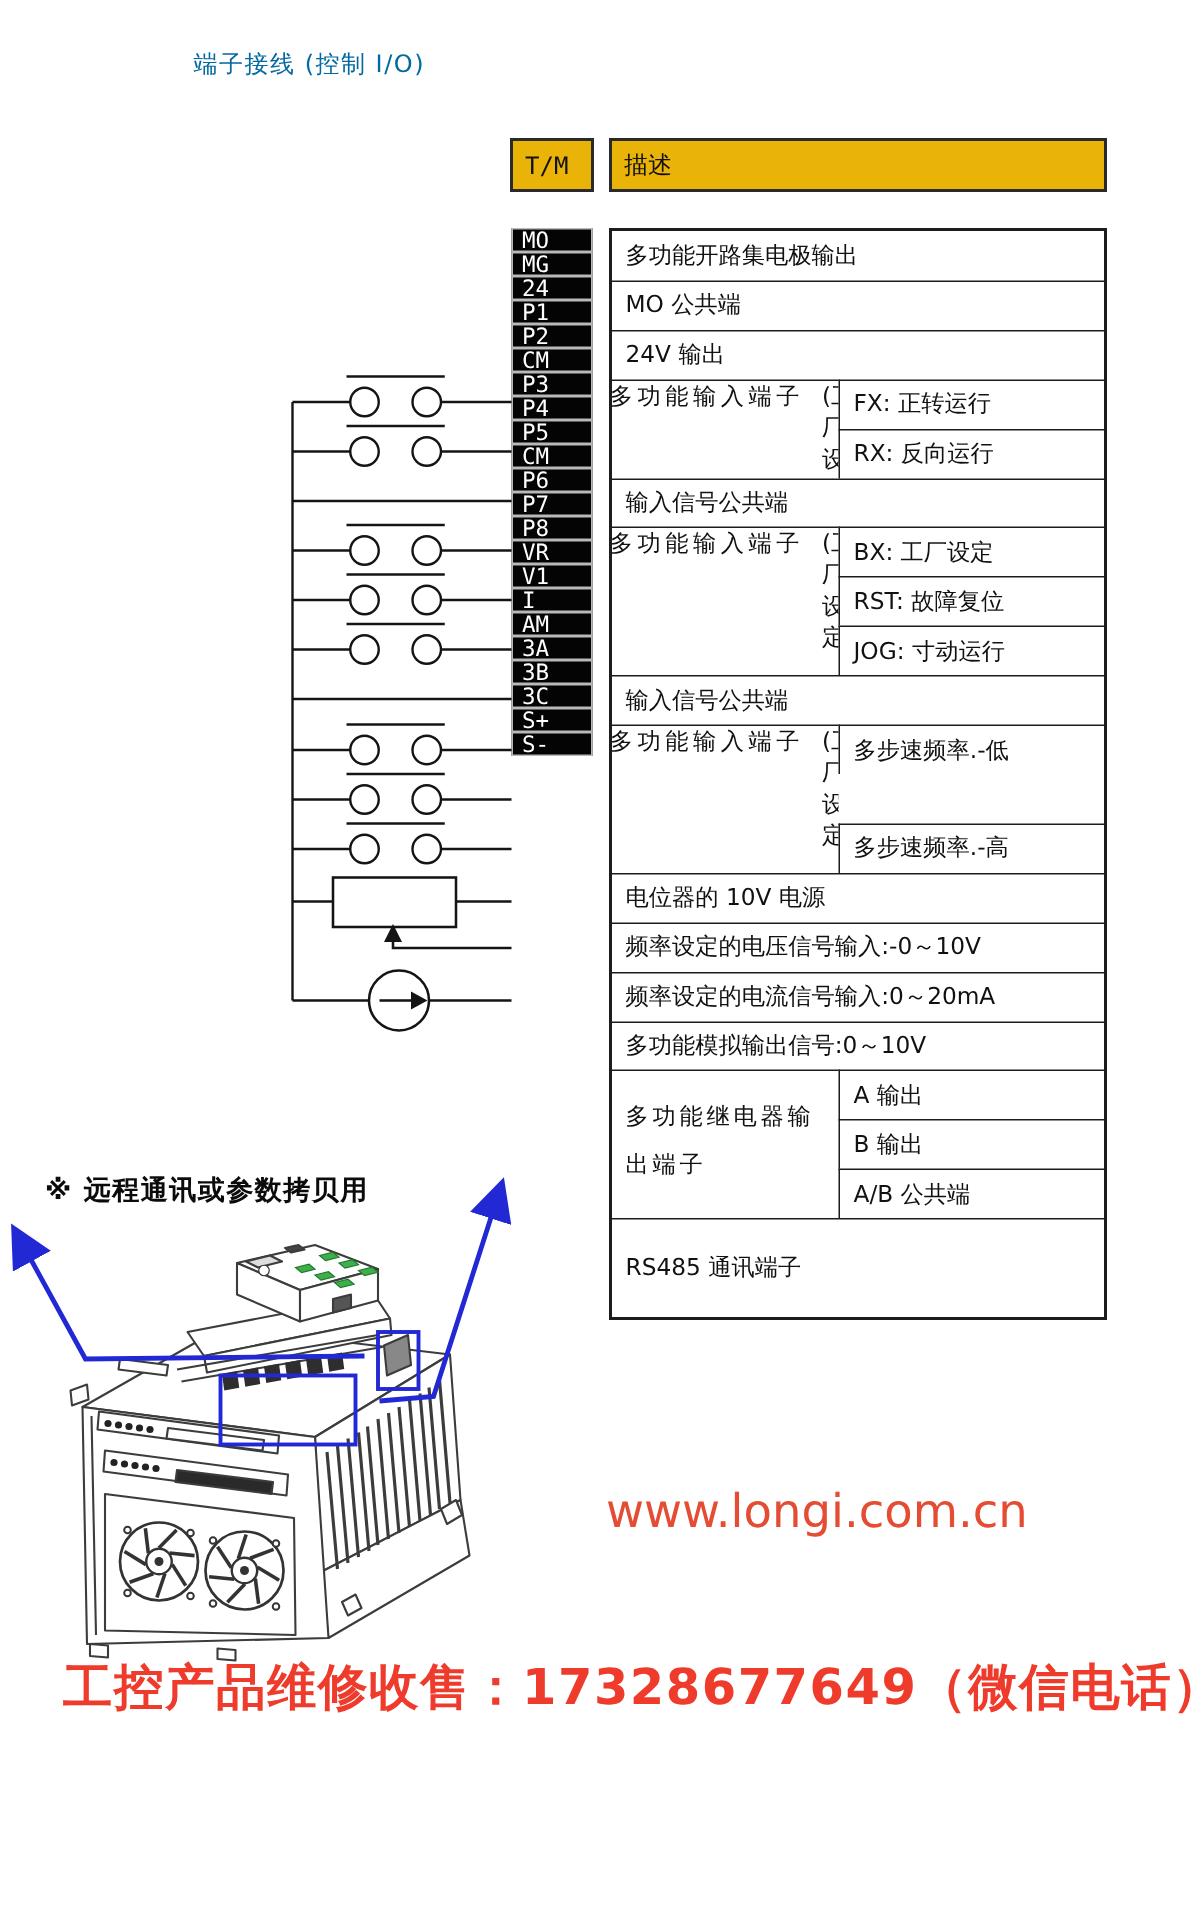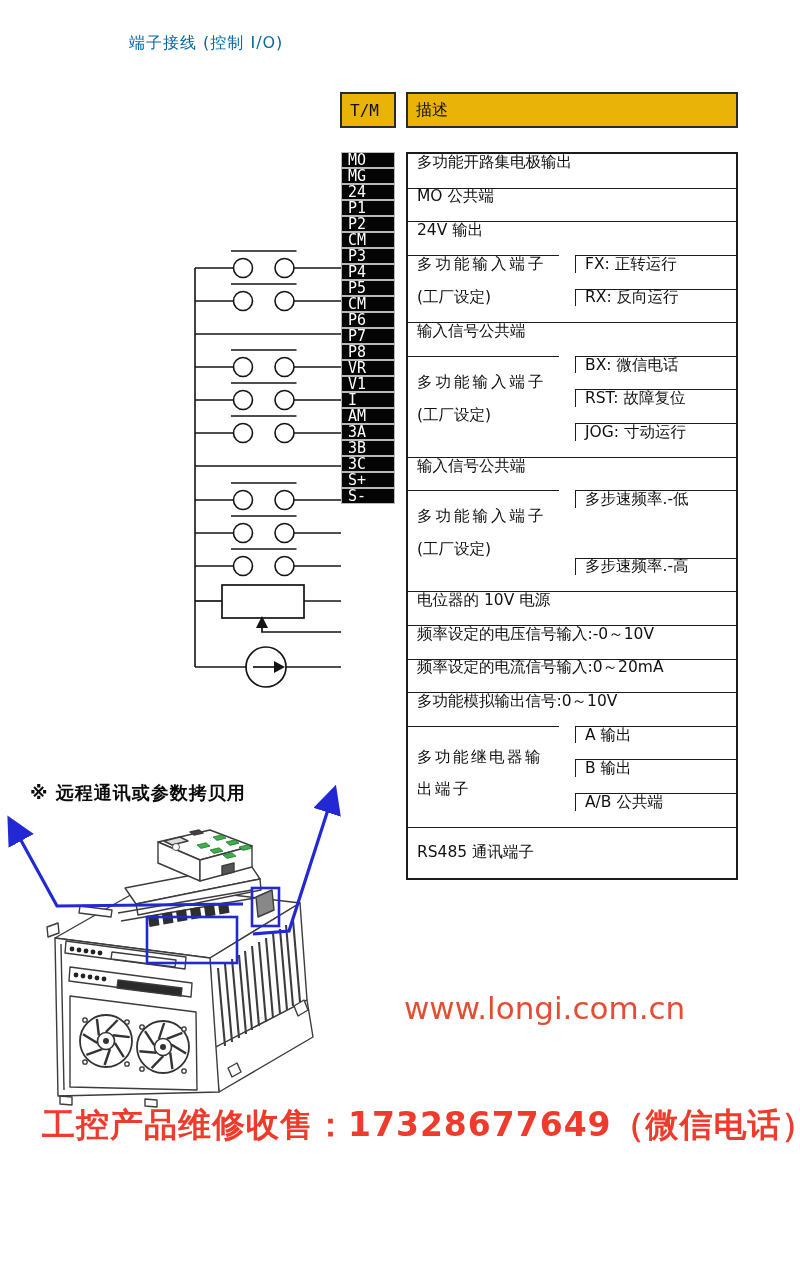--- a/index.html
+++ b/index.html
@@ -16,26 +16,26 @@
   .hdr-tm{left:340px;top:92px;width:56px;font-family:"DejaVu Sans Mono",monospace;}
   .hdr-desc{left:406px;top:92px;width:332px;}
   
   .term-col{left:341px;top:152px;width:54px;}
   .term{height:16px;box-sizing:border-box;background:#040404;color:#fff;
         border:1px solid #b9b9b9;display:flex;align-items:center;padding-left:6px;
         font-family:"DejaVu Sans Mono",monospace;font-size:15px;}
   
   .desc-table{left:406px;top:152px;width:332px;height:728px;box-sizing:border-box;
         border:2px solid #1c1c1c;display:grid;
-        grid-template-columns:151px 1fr;grid-template-rows:repeat(22,1fr);gap:16px;}
+        grid-template-columns:151px 1fr;grid-template-rows:repeat(22,1fr);}
   .c{display:flex;align-items:center;padding-left:9px;font-size:15.5px;box-sizing:border-box;overflow:hidden;}
   .c.span2{grid-column:1/3;}
   .c.bt{border-top:1.2px solid #1c1c1c;}
   .c.bl{border-left:1.2px solid #1c1c1c;}
-  .c.stack{flex-direction:column;align-items:flex-start;justify-content:center;gap:12px;}
+  .c.stack{flex-direction:row;align-items:flex-start;justify-content:center;gap:12px;}
   .c .ls{letter-spacing:3px;white-space:nowrap;}
   .c.wrap{display:block;padding-top:14px;line-height:32px;letter-spacing:2.5px;}
   
   .remote-note{left:30px;top:781px;font-size:18px;letter-spacing:1px;color:#0b0b0b;font-weight:bold;}
   .website{left:404px;top:990px;font-size:31px;font-weight:500;}
   .contact{left:42px;top:1103px;font-size:33px;font-weight:600;letter-spacing:1px;white-space:nowrap;}
 </style>
 </head>
 <body>
 
@@ -80,21 +80,21 @@
   </div>
   <div class="c bt bl" style="grid-row:4;grid-column:2">FX: 正转运行</div>
   <div class="c bt bl" style="grid-row:5;grid-column:2">RX: 反向运行</div>
 
   <div class="c span2 bt" style="grid-row:6">输入信号公共端</div>
 
   <div class="c stack bt" style="grid-row:7/10;grid-column:1">
     <span class="ls">多功能输入端子</span>
     <span>(工厂设定)</span>
   </div>
-  <div class="c bt bl" style="grid-row:7;grid-column:2">BX: 微信电话</div>
+  <div class="c bt bl" style="grid-row:7;grid-column:2">BX: 工厂设定</div>
   <div class="c bt bl" style="grid-row:8;grid-column:2">RST: 故障复位</div>
   <div class="c bt bl" style="grid-row:9;grid-column:2">JOG: 寸动运行</div>
 
   <div class="c span2 bt" style="grid-row:10">输入信号公共端</div>
 
   <div class="c stack bt" style="grid-row:11/14;grid-column:1">
     <span class="ls">多功能输入端子</span>
     <span>(工厂设定)</span>
   </div>
   <div class="c bt bl" style="grid-row:11;grid-column:2">多步速频率.-低</div>

